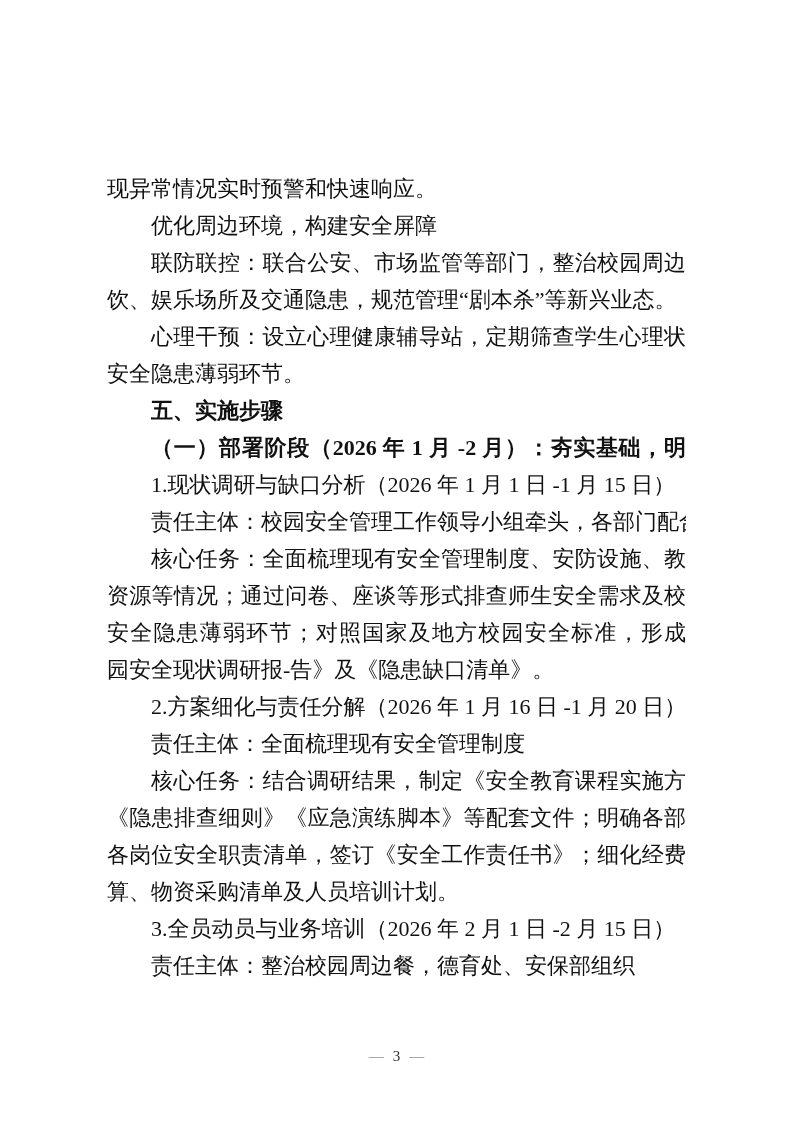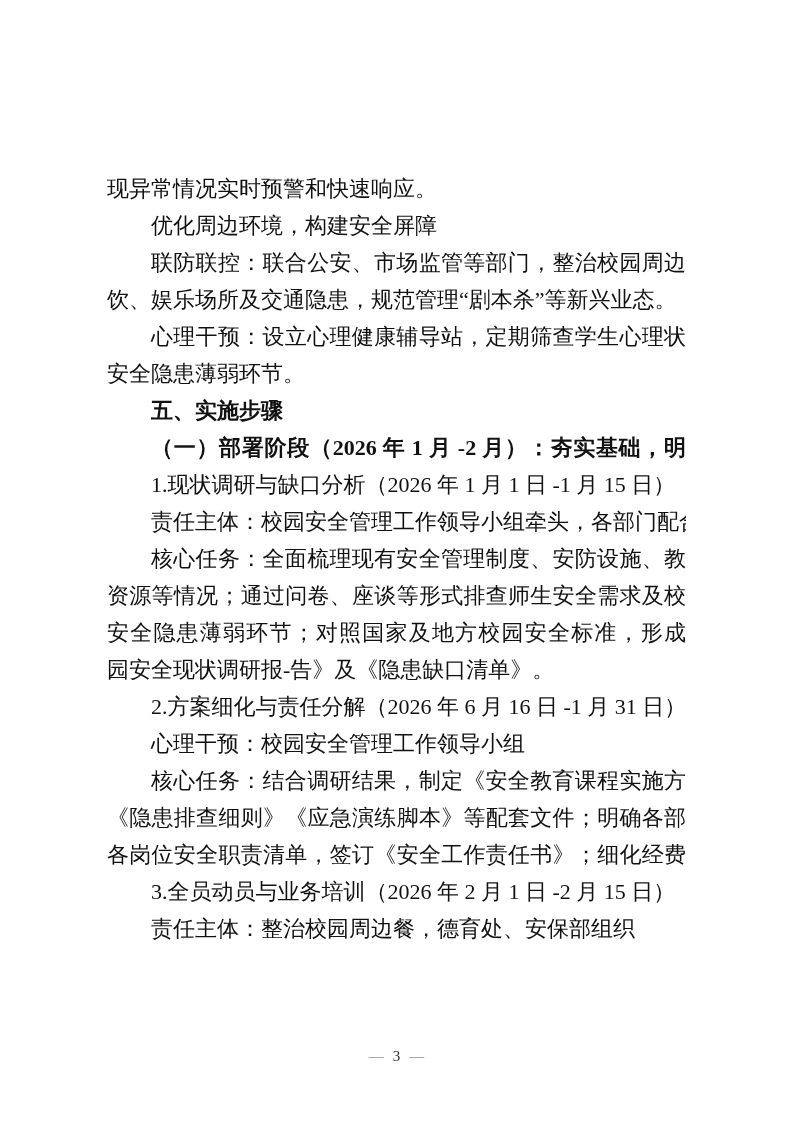--- a/index.html
+++ b/index.html
@@ -74,24 +74,25 @@
       <div class="line indent fill">心理干预：设立心理健康辅导站，定期筛查学生心理状态，</div>
       <div class="line">安全隐患薄弱环节。</div>
       <div class="line indent bold">五、实施步骤</div>
       <div class="line indent bold fill">（一）部署阶段（2026 年 1 月 -2 月）：夯实基础，明确</div>
       <div class="line indent">1.现状调研与缺口分析（2026 年 1 月 1 日 -1 月 15 日）</div>
       <div class="line indent">责任主体：校园安全管理工作领导小组牵头，各部门配合</div>
       <div class="line indent fill">核心任务：全面梳理现有安全管理制度、安防设施、教育</div>
       <div class="line fill">资源等情况；通过问卷、座谈等形式排查师生安全需求及校园</div>
       <div class="line fill">安全隐患薄弱环节；对照国家及地方校园安全标准，形成《校</div>
       <div class="line">园安全现状调研报-告》及《隐患缺口清单》。</div>
-      <div class="line indent">2.方案细化与责任分解（2026 年 6 月 16 日 -1 月 31 日）</div>
-      <div class="line indent">心理干预：校园安全管理工作领导小组</div>
+      <div class="line indent">2.方案细化与责任分解（2026 年 1 月 16 日 -1 月 20 日）</div>
+      <div class="line indent">责任主体：全面梳理现有安全管理制度</div>
       <div class="line indent fill">核心任务：结合调研结果，制定《安全教育课程实施方案》</div>
       <div class="line fill">《隐患排查细则》《应急演练脚本》等配套文件；明确各部门、</div>
       <div class="line fill">各岗位安全职责清单，签订《安全工作责任书》；细化经费预</div>
+      <div class="line">算、物资采购清单及人员培训计划。</div>
       <div class="line indent">3.全员动员与业务培训（2026 年 2 月 1 日 -2 月 15 日）</div>
       <div class="line indent">责任主体：整治校园周边餐，德育处、安保部组织</div>
     </div>
   <div class="footer">
     <span class="dash">—</span><span class="pagenum">3</span><span class="dash">—</span>
   </div>
 </div>
 
 </body></html>

